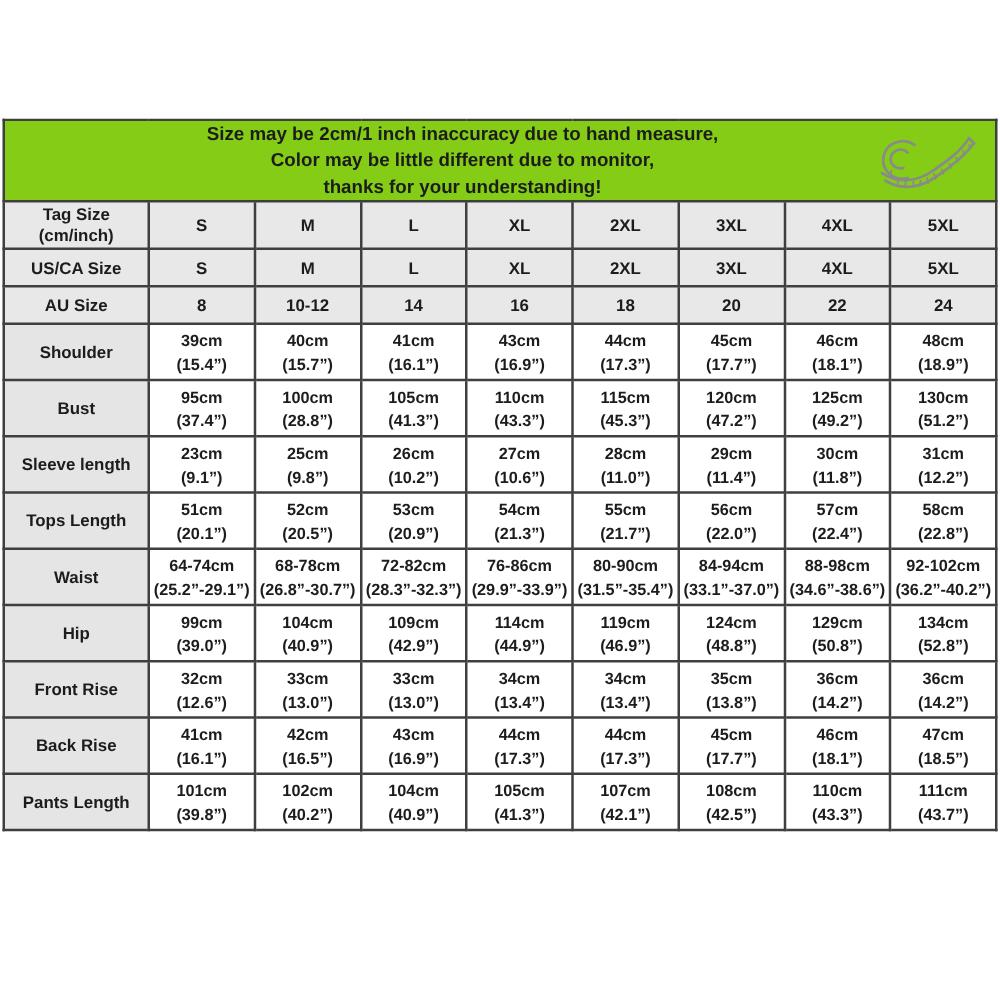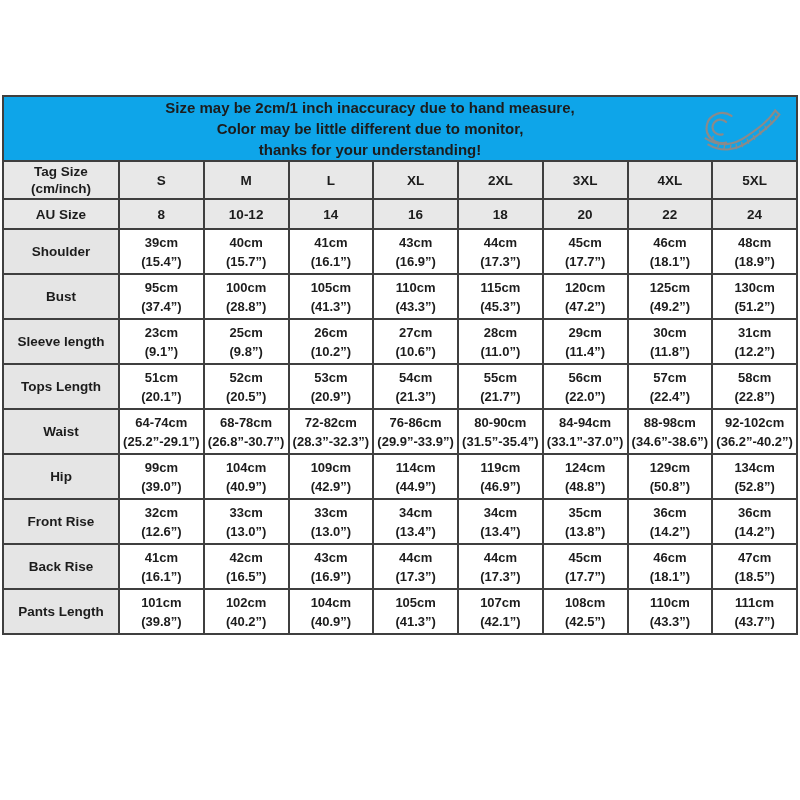--- a/index.html
+++ b/index.html
@@ -10,21 +10,21 @@
   .chart-wrap{position:absolute;left:2px;top:95px;width:796px;}
   table.size-chart{
     width:100%;border-collapse:collapse;table-layout:fixed;
   }
   table.size-chart td{
     border:2px solid #3f3f3f;text-align:center;vertical-align:middle;
     font-weight:bold;padding:1px 2px;box-sizing:border-box;
   }
   col.c-label{width:116px;}
   
-  tr.notice-row td{height:52px;background:#0ea5e9;position:relative;padding:0;}
+  tr.notice-row td{height:52px;background:#84cc16;position:relative;padding:0;}
   .notice-inner{
     display:flex;flex-direction:column;justify-content:center;align-items:center;
     height:100%;width:100%;font-size:15px;line-height:21px;font-weight:bold;
     padding-right:60px;box-sizing:border-box;
   }
   .tape-icon{position:absolute;right:14px;top:4px;}
   
   tr.size td{background:#e8e8e8;font-size:13.5px;}
   tr.tagrow td{height:38px;}
   tr.size:not(.tagrow) td{height:30px;}
@@ -108,20 +108,49 @@
           </td>
           <td>
             <div>4XL</div>
           </td>
           <td>
             <div>5XL</div>
           </td>
         </tr>
         <tr class="size">
           <td class="label">
+            <div>US/CA Size</div>
+          </td>
+          <td>
+            <div>S</div>
+          </td>
+          <td>
+            <div>M</div>
+          </td>
+          <td>
+            <div>L</div>
+          </td>
+          <td>
+            <div>XL</div>
+          </td>
+          <td>
+            <div>2XL</div>
+          </td>
+          <td>
+            <div>3XL</div>
+          </td>
+          <td>
+            <div>4XL</div>
+          </td>
+          <td>
+            <div>5XL</div>
+          </td>
+        </tr>
+        <tr class="size">
+          <td class="label">
             <div>AU Size</div>
           </td>
           <td>
             <div>8</div>
           </td>
           <td>
             <div>10-12</div>
           </td>
           <td>
             <div>14</div>

